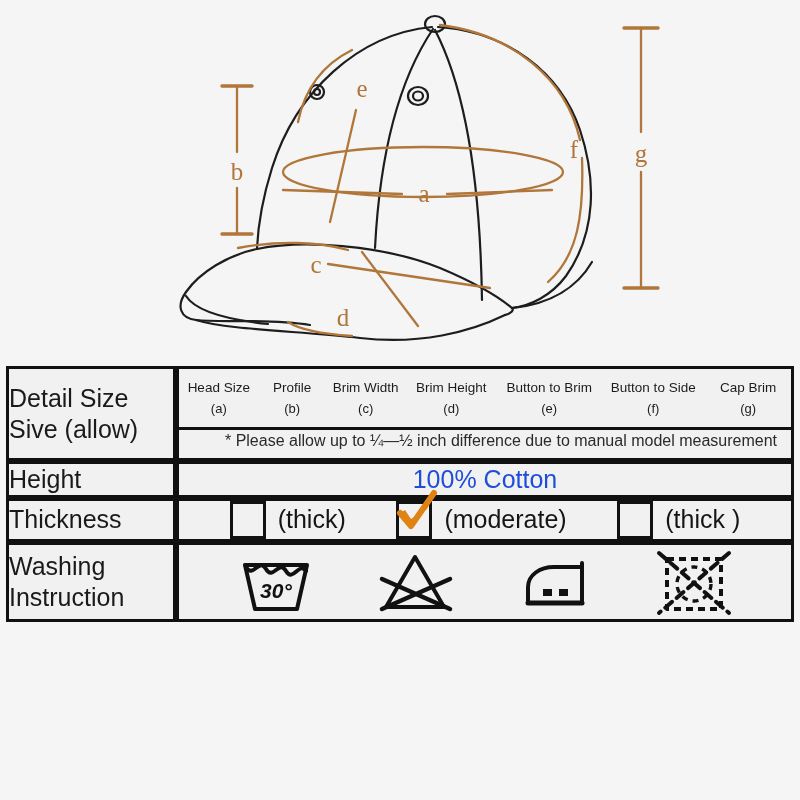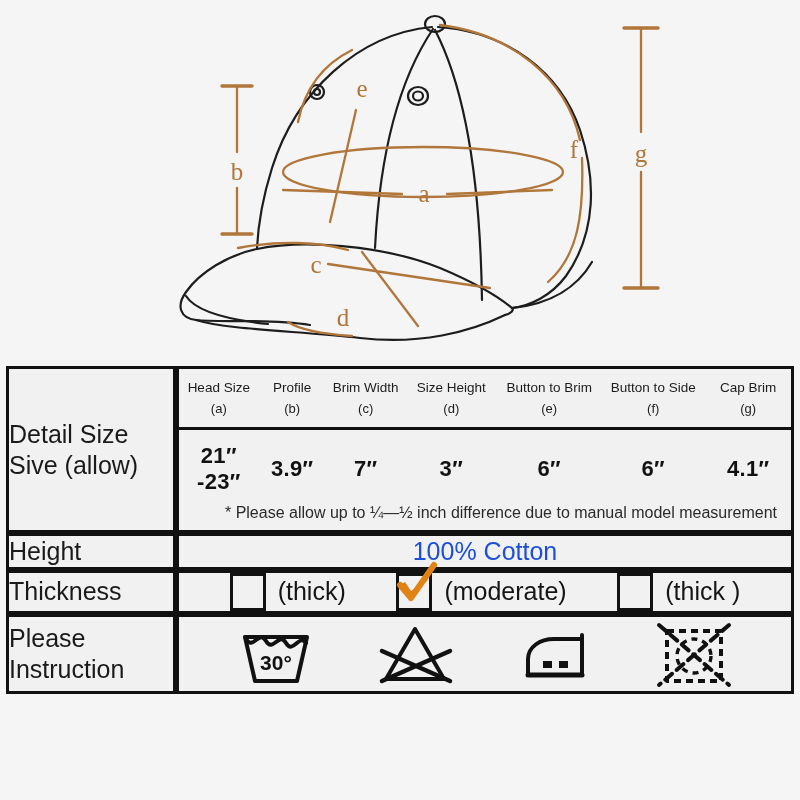--- a/index.html
+++ b/index.html
@@ -134,20 +134,21 @@
     font-size: 25px;
     color: #151515;
     white-space: pre;
   }
 
   .wash-cell { padding: 10px 0 12px; }
   .wash-row {
     display: flex;
     align-items: center;
     justify-content: space-evenly;
+    font-style: italic;
   }
   .care { flex: none; }
 </style>
 </head>
 <body>
 
 <div class="sheet">
 
   <div class="diagram">
     <svg width="800" height="362" viewBox="0 0 800 362">
@@ -238,44 +239,35 @@
                 </td>
                 <td style="width:11%">
                   <span>Profile</span>
                   <span class="sub">(b)</span>
                 </td>
                 <td style="width:13%">
                   <span>Brim Width</span>
                   <span class="sub">(c)</span>
                 </td>
                 <td style="width:15%">
-                  <span>Size Height</span>
+                  <span>Brim Height</span>
                   <span class="sub">(d)</span>
                 </td>
                 <td style="width:17%">
                   <span>Button to Brim</span>
                   <span class="sub">(e)</span>
                 </td>
                 <td style="width:17%">
                   <span>Button to Side</span>
                   <span class="sub">(f)</span>
                 </td>
                 <td style="width:14%">
                   <span>Cap Brim</span>
                   <span class="sub">(g)</span>
                 </td>
-              </tr>
-              <tr class="val-row">
-                <td>21″ -23″</td>
-                <td>3.9″</td>
-                <td>7″</td>
-                <td>3″</td>
-                <td>6″</td>
-                <td>6″</td>
-                <td>4.1″</td>
               </tr>
               <tr class="note-row">
                 <td colspan="7">* Please allow up to ¼—½ inch difference due to manual model measurement</td>
               </tr>
             </tbody>
           </table>
         </td>
       </tr>
 
       <tr>
@@ -303,21 +295,21 @@
             <div class="opt">
               <div class="box"></div>
               <span class="opt-label">(thick )</span>
             </div>
           </div>
         </td>
       </tr>
 
       <tr>
         <td class="label-cell">
-          <span>Please</span>
+          <span>Washing</span>
           <span class="l2">Instruction</span>
         </td>
         <td class="wash-cell">
           <div class="wash-row">
 
             <svg class="care" width="86" height="74" viewBox="0 0 86 74">
               <path d="M12 20 L 74 20 L 64 64 L 22 64 Z" fill="none" stroke="#111111" stroke-width="4" stroke-linejoin="round"></path>
               <path d="M13 22 C 20 34, 26 12, 33 24 C 40 36, 46 14, 53 26 C 60 38, 66 16, 73 26" fill="none" stroke="#111111" stroke-width="4" stroke-linecap="round" stroke-linejoin="round"></path>
               <text x="43" y="53" text-anchor="middle" font-family="&quot;Liberation Sans&quot;, sans-serif" font-size="21" font-weight="bold" fill="#111111">30°</text>
             </svg>

